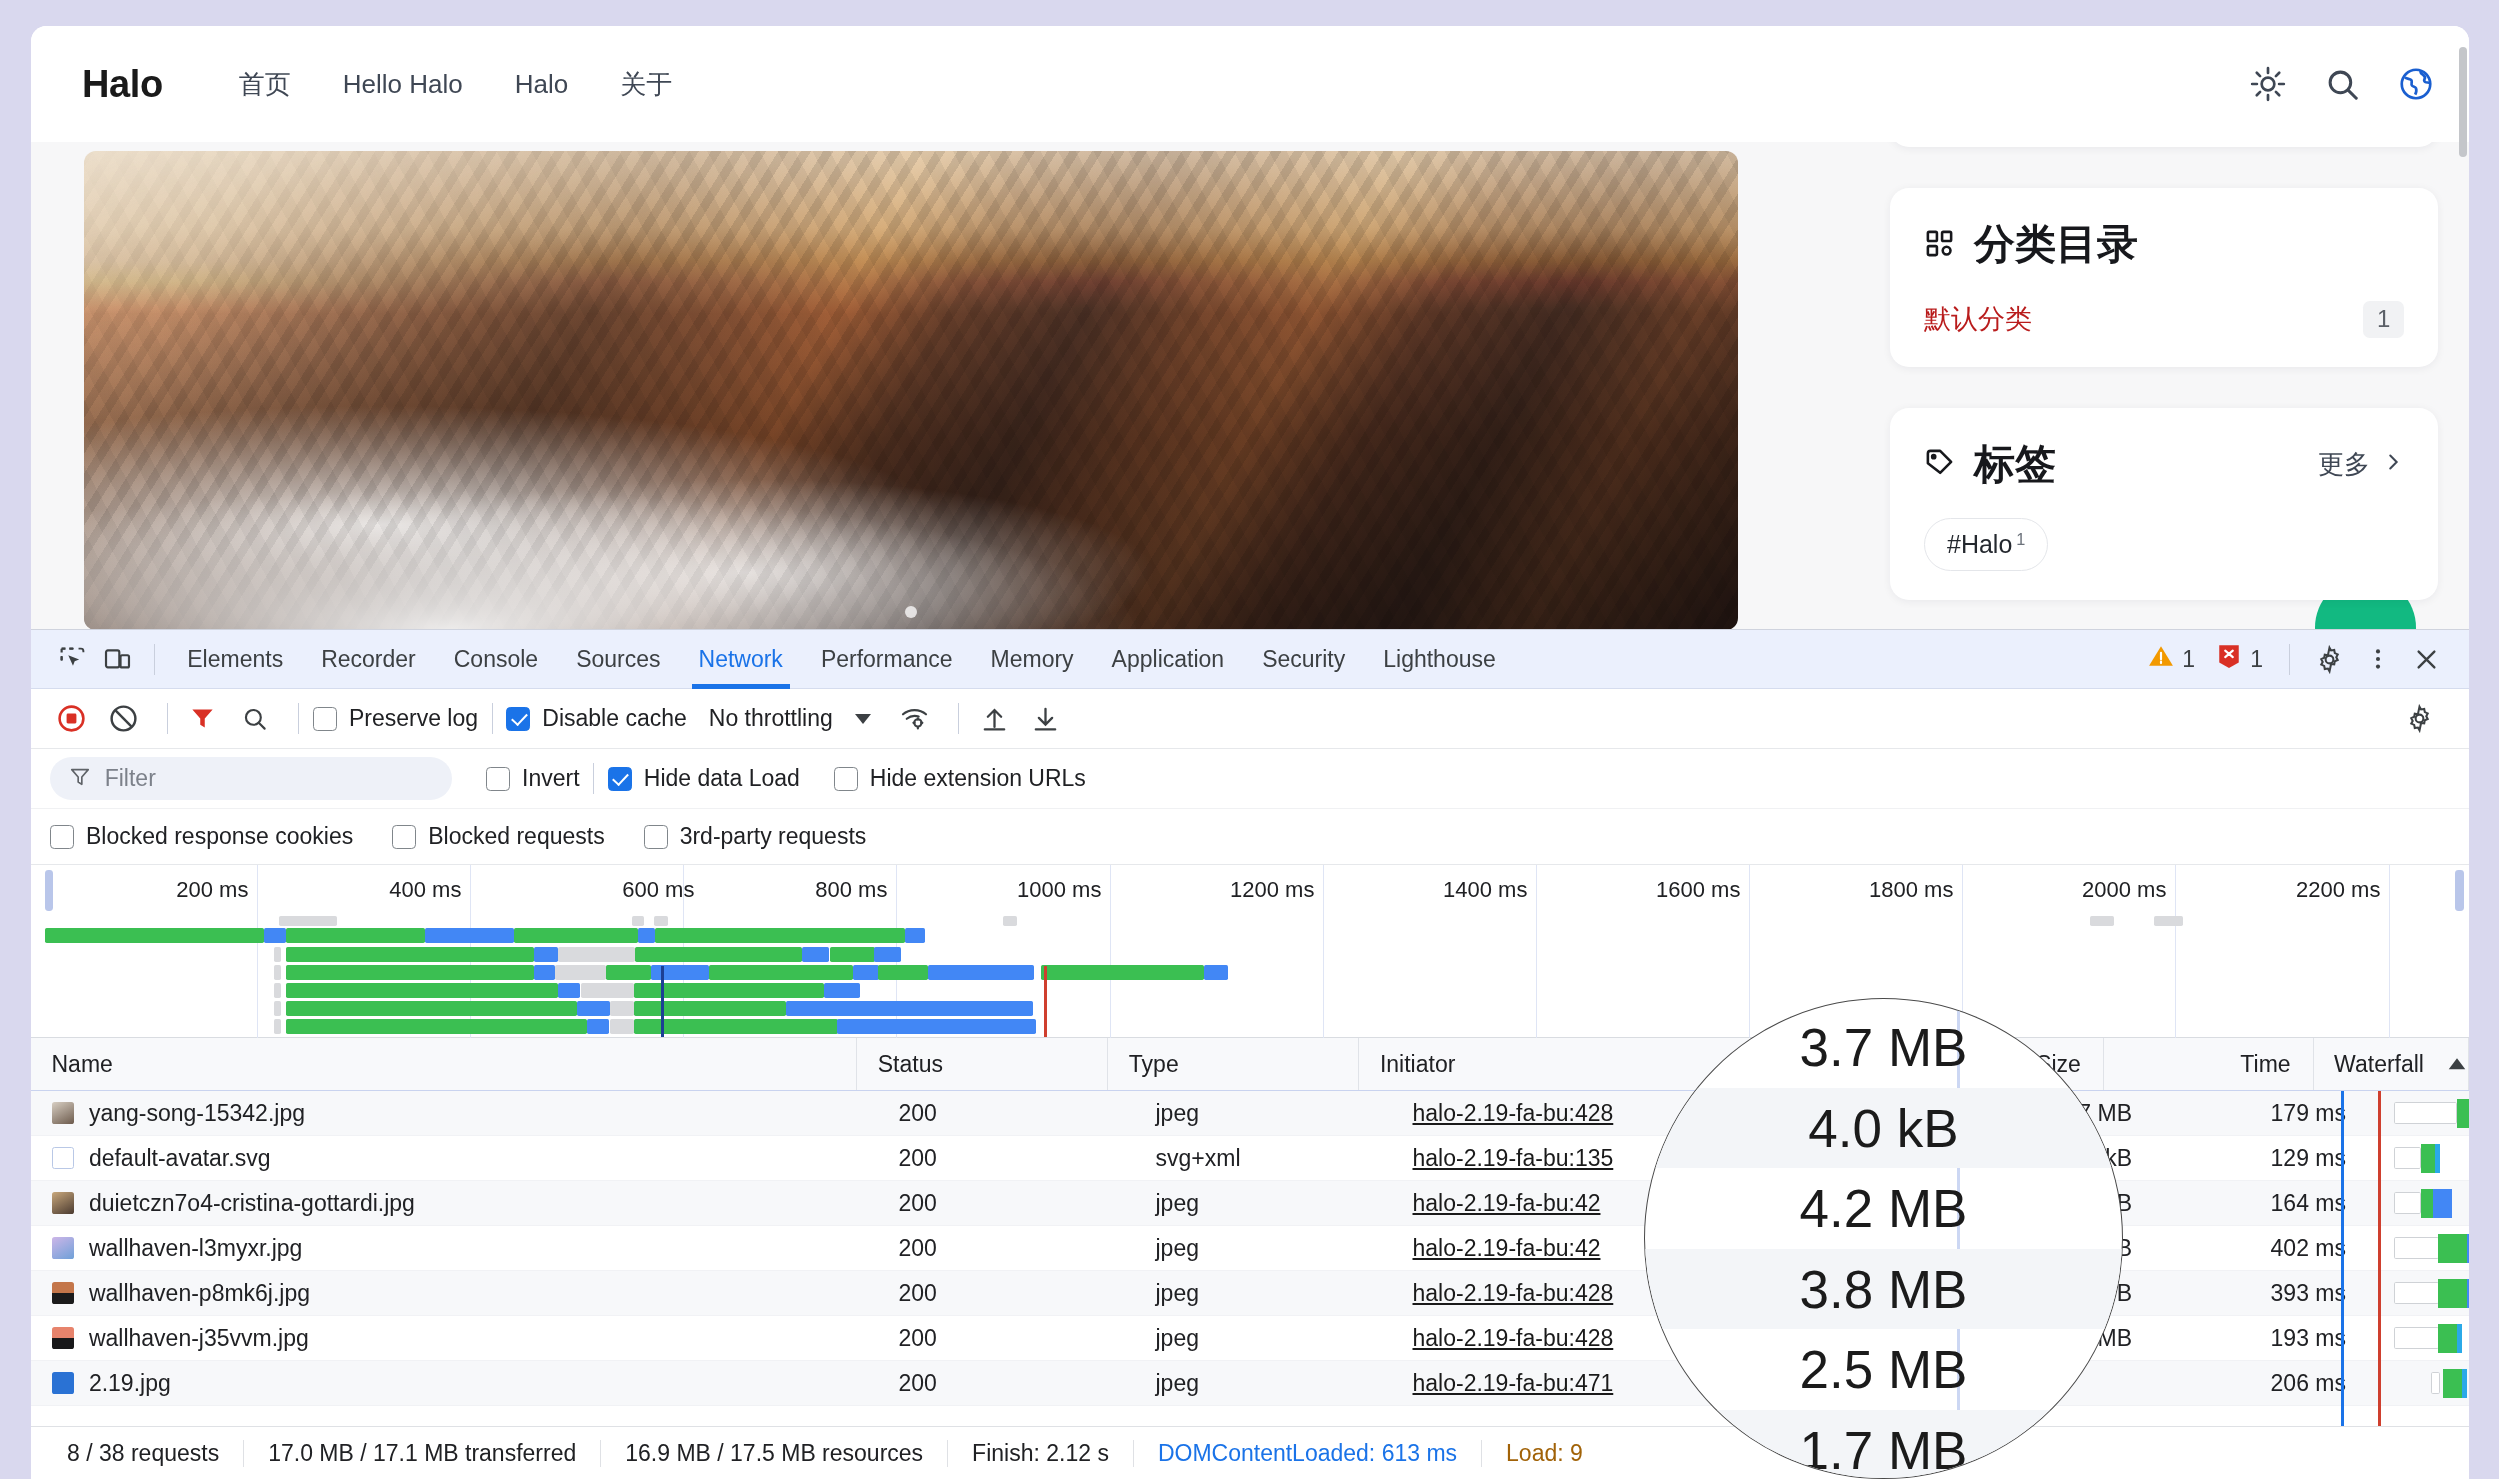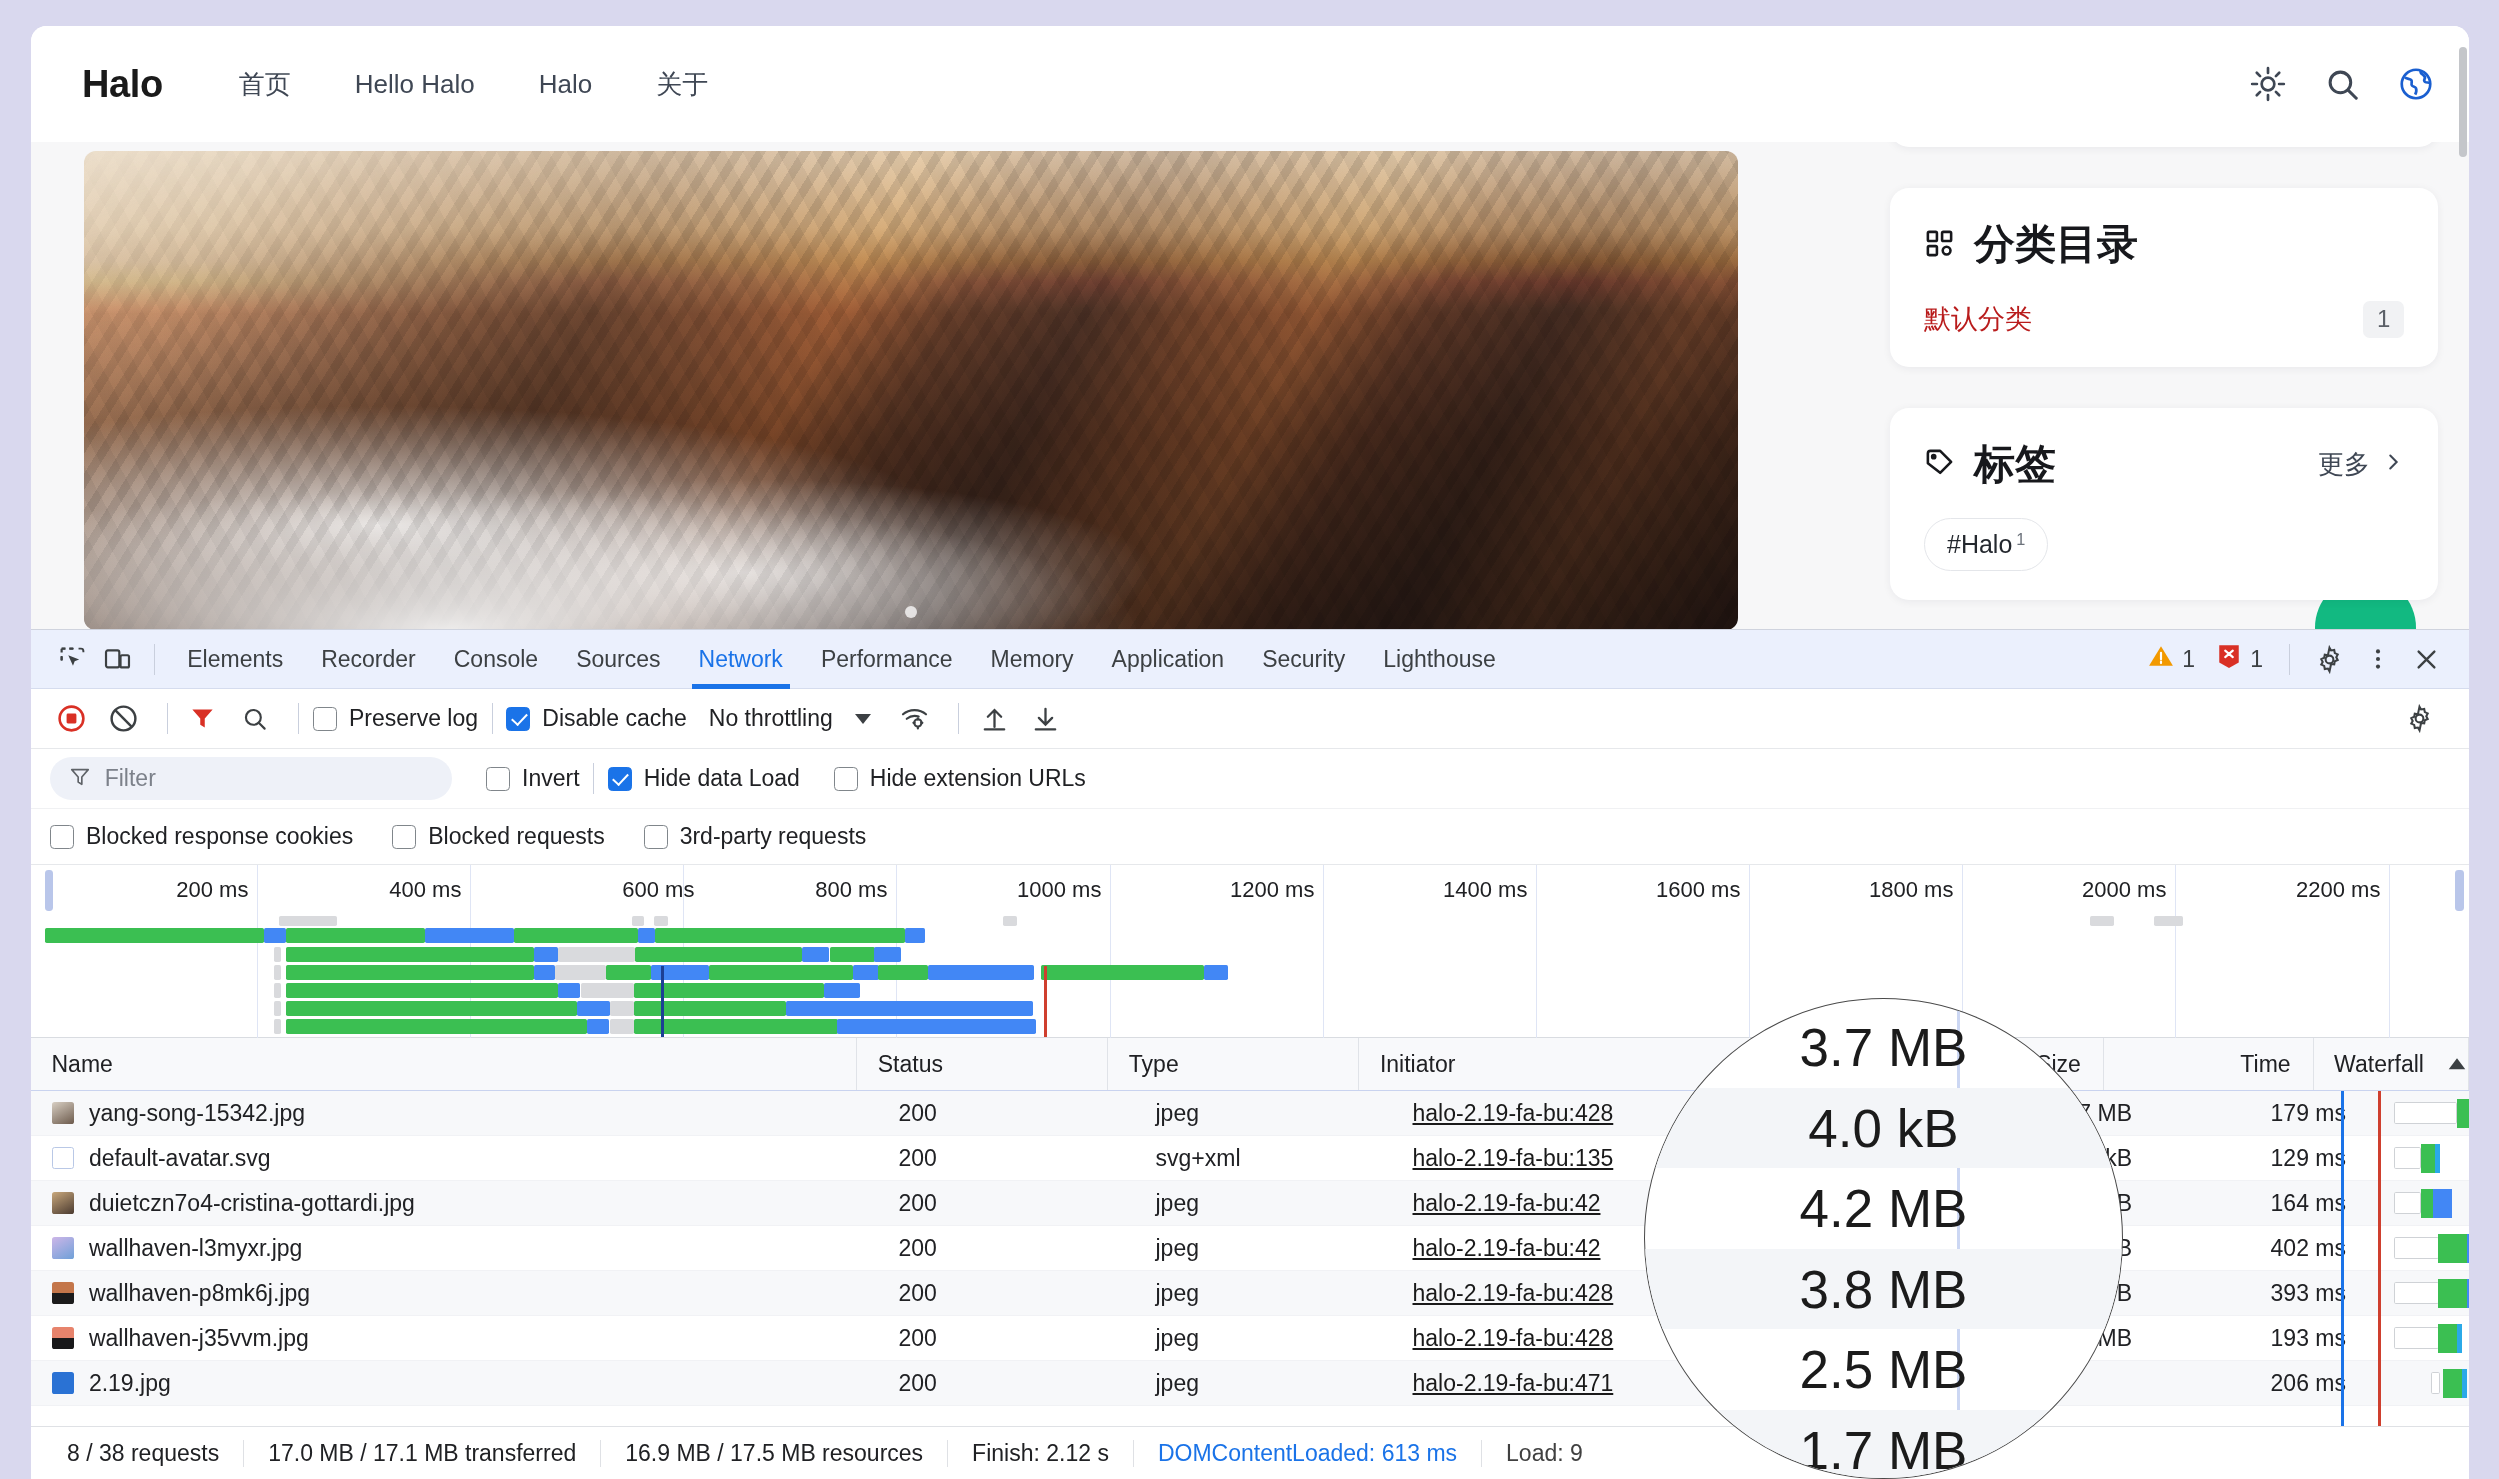--- a/index.html
+++ b/index.html
@@ -19,21 +19,21 @@
     border-top-left-radius:15.4px; border-top-right-radius:15.4px;
     overflow:hidden;
   }
 
   
   #site-header{
     height:116px; background:#ffffff; display:flex; align-items:center;
     padding:0 34px 0 51px; position:relative; z-index:2;
   }
   #site-logo{ font-size:38px; font-weight:700; color:#1a1a1a; letter-spacing:-0.4px; }
-  #site-nav{ display:flex; align-items:center; gap:12px; margin-left:50px; }
+  #site-nav{ display:flex; align-items:center; gap:0; margin-left:50px; }
   #site-nav .nav-link{
     font-size:26px; color:#3f4754; padding:0 26px; cursor:pointer; white-space:nowrap;
   }
   #header-actions{ margin-left:auto; display:flex; align-items:center; gap:36px; }
   .hicon{ width:38px; height:38px; display:block; }
 
   
   #page-body{
     position:absolute; left:0; right:0; top:116px; bottom:0;
     background:#f7f7f8; overflow:hidden;
@@ -216,21 +216,21 @@
 
   
   #statusbar{
     height:53px; display:flex; align-items:center; padding:0 24px;
     font-size:23px; color:#202124; border-top:0.9px solid #dfe1e5; background:#fff; flex:0 0 auto;
   }
   #statusbar .sb{ padding:0 24px; border-right:0.9px solid #dfe1e5; white-space:nowrap; }
   #statusbar .sb:first-child{ padding-left:0;margin-left:12px; }
   #statusbar .sb.last{ border-right:none; }
   .blue-txt{ color:#1a73e8; }
-  .red-txt{ color:#404040; }
+  .red-txt{ color:#a16207; }
 
   
   #magnifier{
     position:absolute; left:1644px; top:998px; width:479px; height:481px;
     z-index:60; pointer-events:none;
   }
   #mag-circle{
     position:absolute; inset:0; border-radius:50%;
     border:1.7px solid #4a4a4a; overflow:hidden;
     background:#ffffff;

